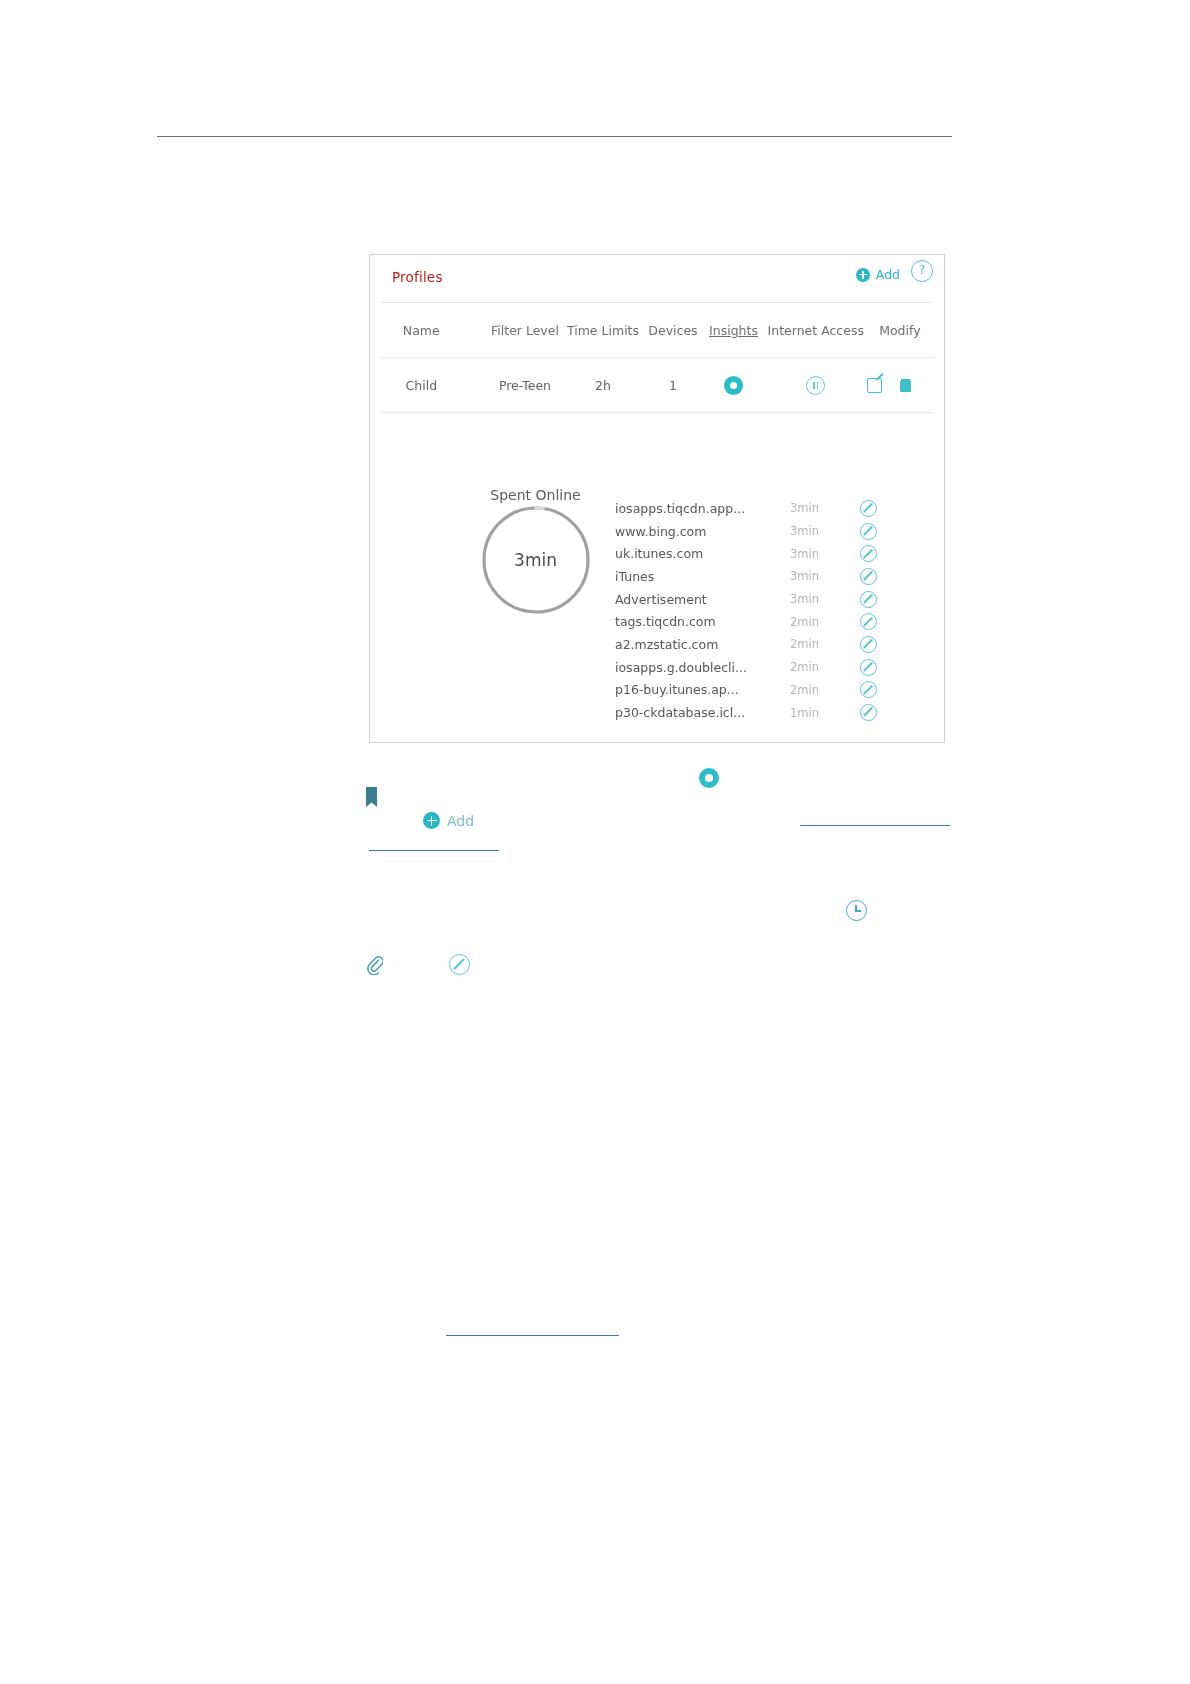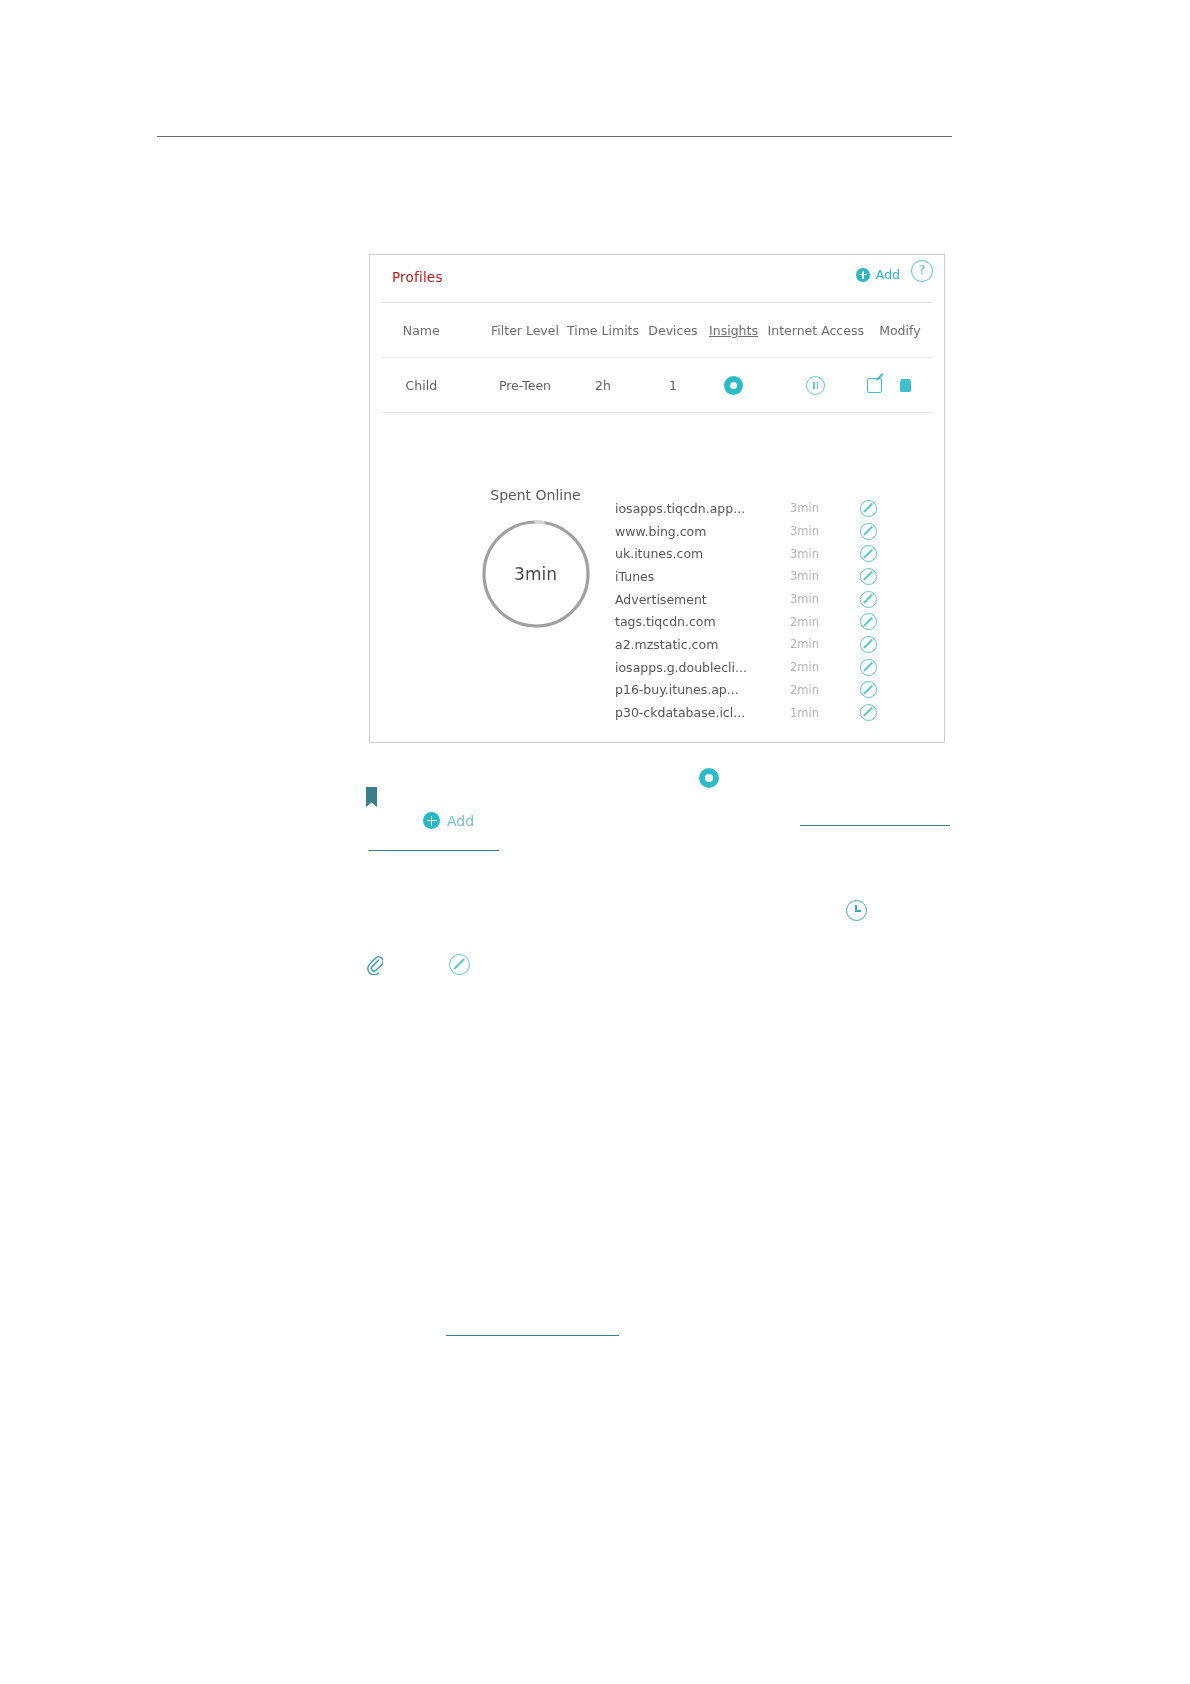--- a/index.html
+++ b/index.html
@@ -240,21 +240,20 @@
   
   .donut-wrap {
     position: absolute;
     left: 53px; top: 74px;
     width: 225px;
     text-align: center;
   }
   .donut-caption {
     font-size: 14px;
     color: #5a5a5a;
-    margin-bottom: 14px;
   }
   .donut {
     width: 114px; height: 114px;
     margin: 0 auto;
     position: relative;
   }
   .donut svg { display: block; }
   .donut-center {
     position: absolute;
     inset: 0;

